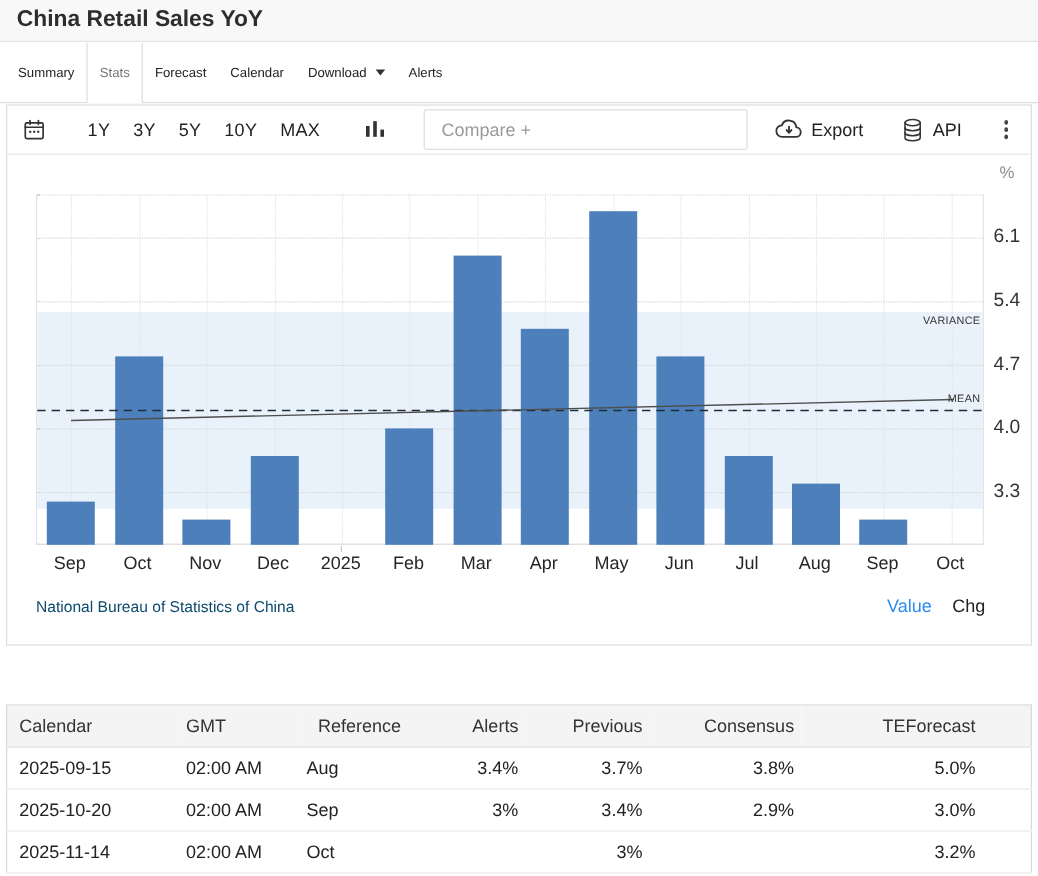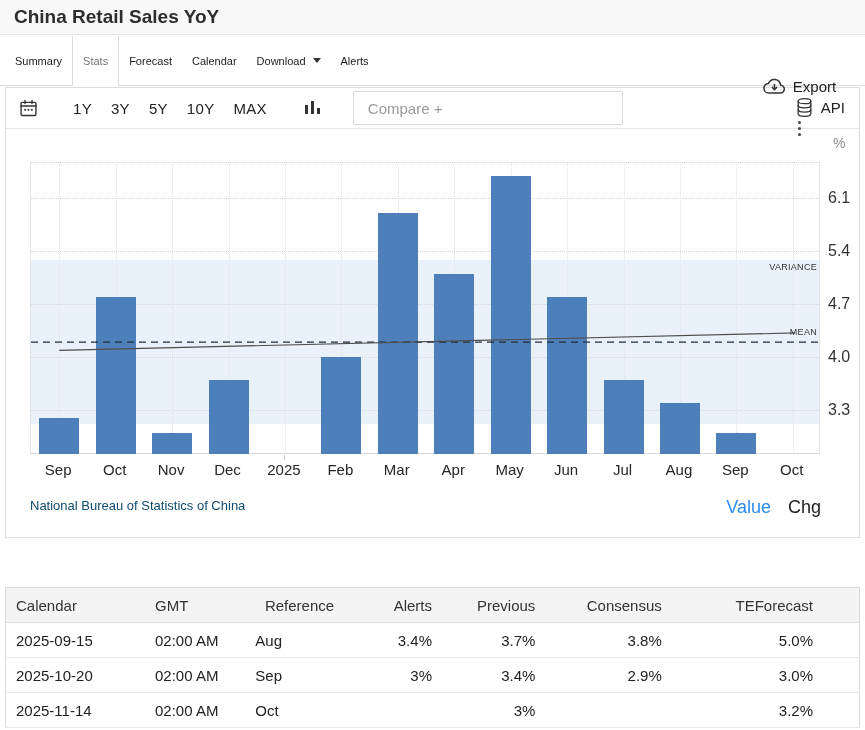--- a/index.html
+++ b/index.html
@@ -28,21 +28,21 @@
   .toolbar { height:41px; border-bottom:1px solid #e6e6e6; display:flex; align-items:center; }
   .icon-btn { background:none; border:none; cursor:pointer; display:flex; align-items:center; }
   .cal-btn { margin-left:12px; }
   .ranges { display:flex; gap:19px; margin-left:34px; }
   .range-btn { background:none; border:none; font-size:15px; color:#222; cursor:pointer;
     font-family:"Liberation Sans", sans-serif; letter-spacing:.3px; }
   .charttype-btn { margin-left:37px; }
   .compare { margin-left:32px; width:270px; height:34px; border:1px solid #ddd; border-radius:2px;
     font-size:15px; padding:0 14px; color:#444; font-family:"Liberation Sans", sans-serif; outline:none; }
   .compare::placeholder { color:#9a9a9a; }
-  .right-group { margin-left:auto; display:flex; padding-right:14px;flex-direction:column; }
+  .right-group { margin-left:auto; display:flex; align-items:center; padding-right:14px; }
   .tool-btn { background:none; border:none; cursor:pointer; display:flex; align-items:center; gap:7px;
     font-size:15px; color:#222; font-family:"Liberation Sans", sans-serif; }
   .api-btn { margin-left:32px; }
   .kebab { margin-left:30px; display:flex; flex-direction:column; gap:2.5px; background:none; border:none; cursor:pointer; padding:3px 5px; }
   .kebab i { width:3.5px; height:3.5px; border-radius:50%; background:#444; }
 
   
   .chart-area { position:relative; height:408px; }
   .unit { position:absolute; left:827px; top:6px; font-size:14px; color:#8d8d8d; }
   .plot { position:absolute; left:24px; top:33px; width:790px; height:292px;
@@ -50,21 +50,21 @@
   .band { position:absolute; left:0; width:100%; background:#e9f2fa; }
   .hgrid { position:absolute; left:0; width:100%; height:0; border-top:1px dotted #d6d6d6; }
   .vgrid { position:absolute; top:0; height:100%; width:0; border-left:1px dotted #e2e2e2; }
   .bar { position:absolute; background:#4d80ba; }
   .plot svg { position:absolute; left:0; top:0; pointer-events:none; }
   .plot-label { position:absolute; right:2px; font-size:9px; color:#333; letter-spacing:.3px; background:transparent; }
   .ytick { position:absolute; left:822px; transform:translateY(-50%); font-size:16px; color:#333; }
   .xtick { position:absolute; width:56px; text-align:center; font-size:15px; color:#262626; top:332px; }
   .year-tick { position:absolute; width:1px; height:5px; background:#c9c9c9; top:326px; }
   .source { position:absolute; left:24px; top:369px; font-size:13px; color:#0c4a6e; }
-  .series-toggle { position:absolute; right:38px; top:368px; display:flex; gap:17px; font-size:18px; }
+  .series-toggle { position:absolute; right:38px; top:368px; display:flex; gap:17px; font-size:15px; }
   .series-toggle span { cursor:pointer; color:#222; }
   .series-toggle span.active { color:#2d8cf0; }
 
   
   .table-card { position:absolute; left:5px; top:587px; width:855px; }
   table { width:855px; border-collapse:collapse; table-layout:fixed; font-size:15px;
     border:1px solid #d9d9d9; }
   th { background:#f4f4f4; font-weight:normal; color:#333; border-bottom:1px solid #ddd; }
   th, td { height:35px; padding:0 6px; white-space:nowrap; overflow:hidden; }
   td { color:#222; border-bottom:1px solid #e9e9e9; }

